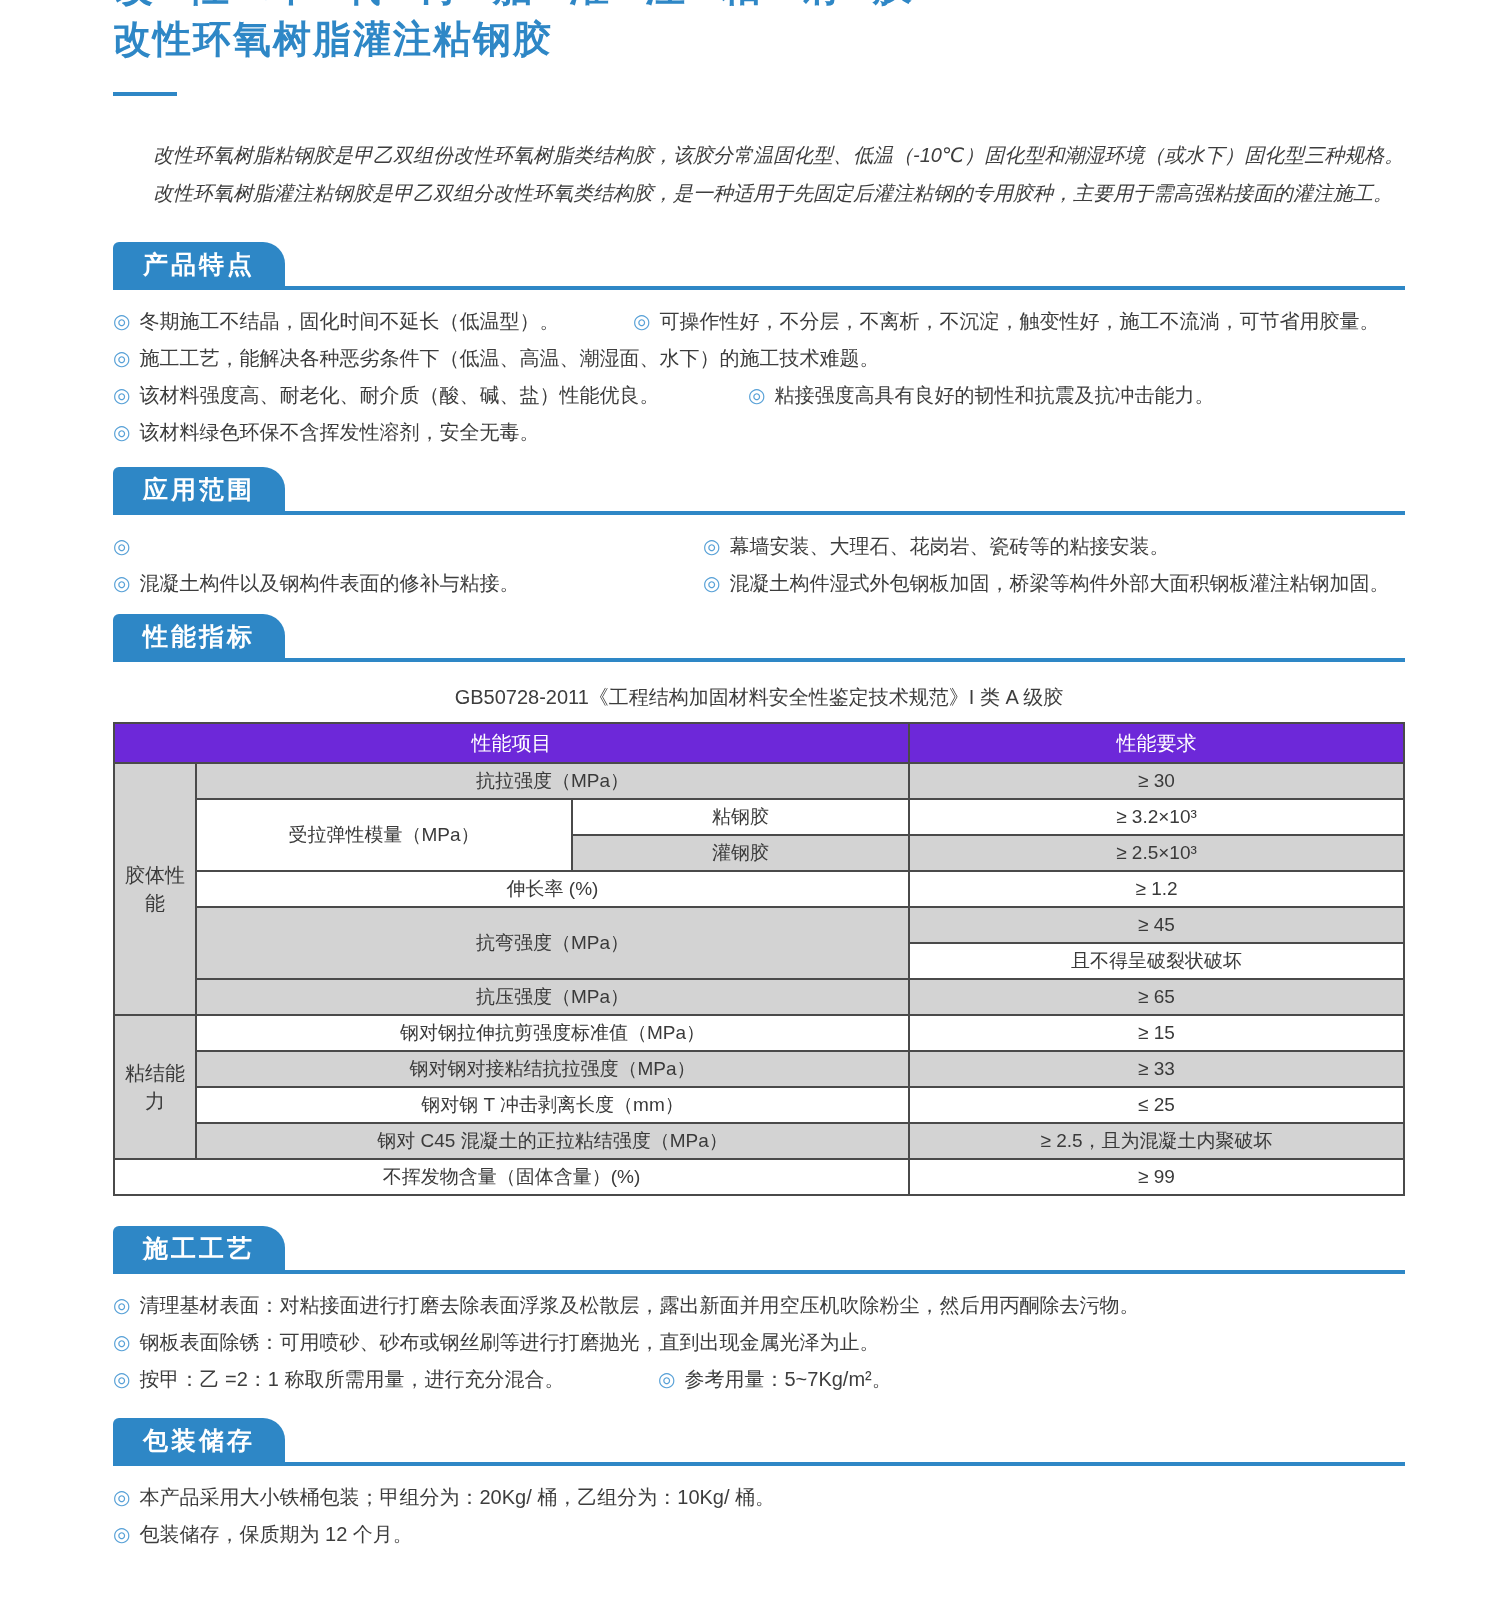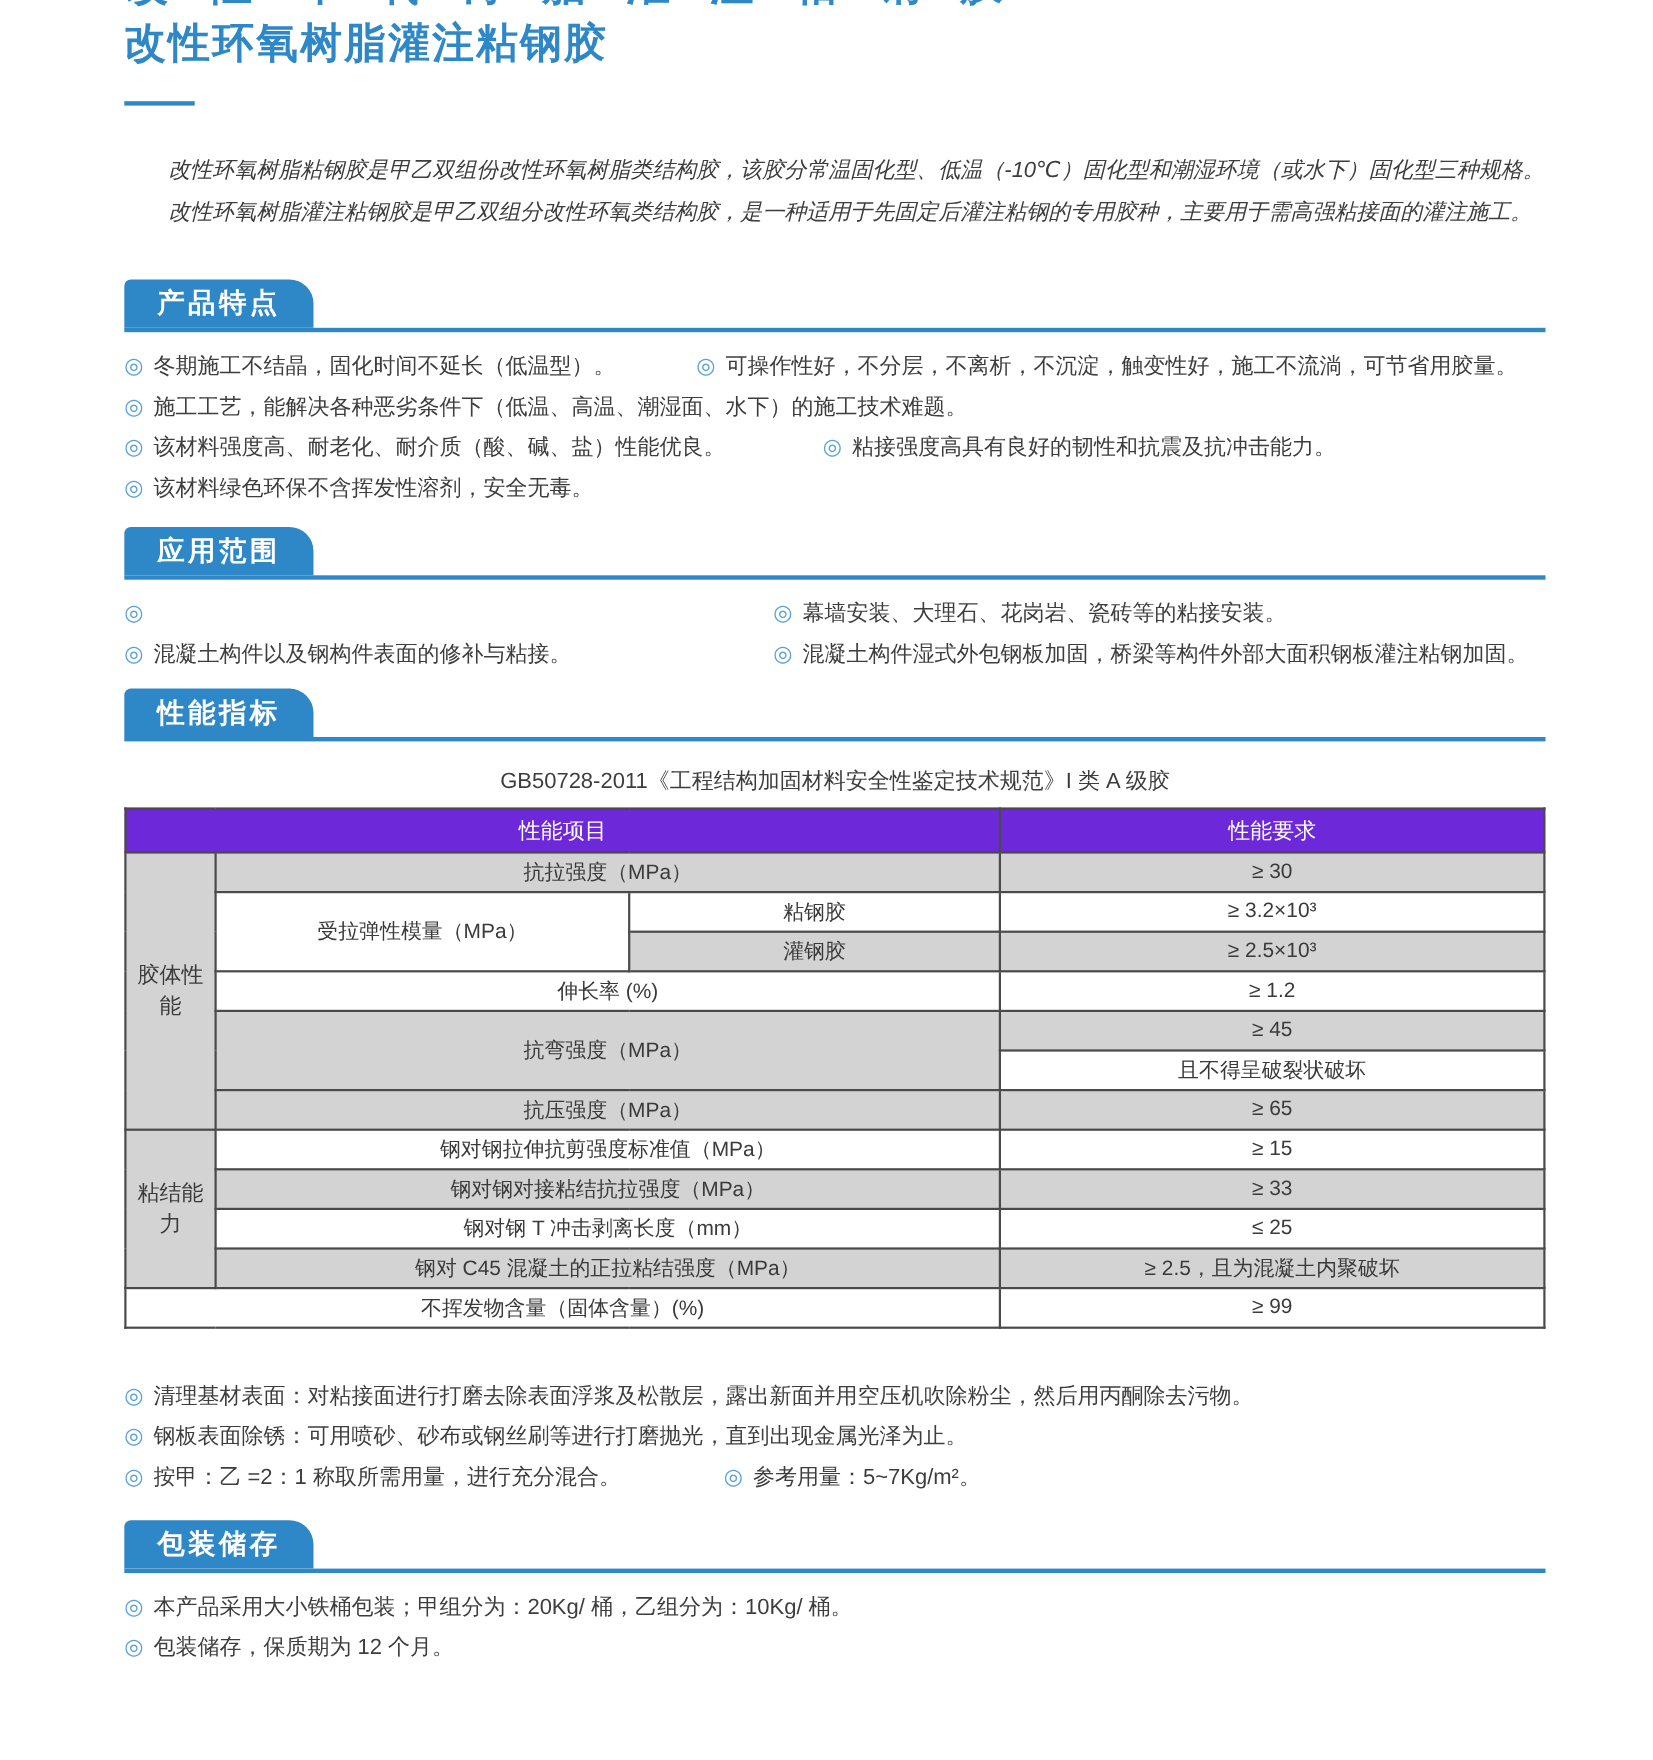--- a/index.html
+++ b/index.html
@@ -18,21 +18,21 @@
   }
 
   .page-title{
     margin:6px 0 0 0;font-size:38px;font-weight:700;color:#2e87c6;letter-spacing:2px;
   }
   .title-dash{width:64px;height:4px;background:#2e87c6;margin-top:27px;}
 
   .intro{margin-top:40px;font-size:20px;line-height:38px;color:#3d3d3d;font-style:italic;}
   .intro p{margin:0;text-indent:2em;}
 
-  .section{margin-top:42px;}
+  .section{margin-top:30px;}
   .sec-head{border-bottom:4px solid #2e87c6;line-height:0;}
   .badge{
     display:inline-block;background:#2e87c6;color:#ffffff;
     font-size:25px;font-weight:700;letter-spacing:3px;line-height:25px;
     padding:10px 30px 9px 30px;border-radius:6px 22px 0 0;
   }
 
   .bullets{padding-top:13px;font-size:20px;line-height:37px;color:#3d3d3d;}
   .brow{display:flex;}
   .bitem{display:flex;flex:none;}
@@ -210,20 +210,23 @@
       </tr>
       <tr>
         <td colspan="3">不挥发物含量（固体含量）(%)</td>
         <td>≥ 99</td>
       </tr>
     </tbody>
       </table>
   </div>
 
   <div class="section sec-process">
+    <div class="sec-head">
+      <span class="badge">施工工艺</span>
+    </div>
     <div class="bullets">
       <div class="brow">
         <span class="bitem grow">
             <span class="bullet-ico">◎</span>
             <span>清理基材表面：对粘接面进行打磨去除表面浮浆及松散层，露出新面并用空压机吹除粉尘，然后用丙酮除去污物。</span>
           </span>
       </div>
       <div class="brow">
         <span class="bitem grow">
             <span class="bullet-ico">◎</span>

